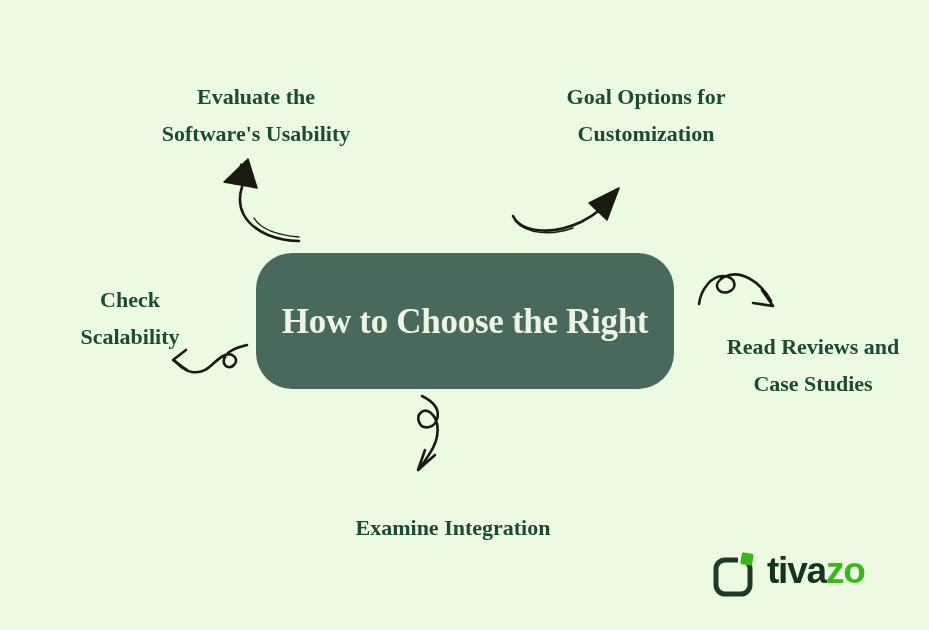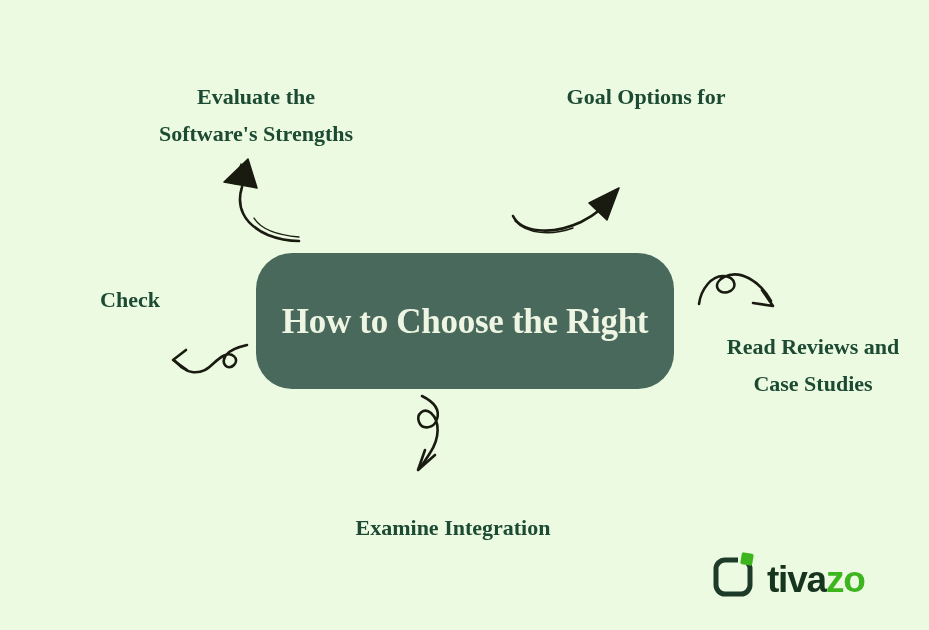--- a/index.html
+++ b/index.html
@@ -71,50 +71,52 @@
     fill: var(--arrow);
     stroke: var(--arrow);
     stroke-width: 1.5;
     stroke-linejoin: round;
   }
   .logo {
     position: absolute;
     left: 710px;
     top: 550px;
     display: flex;
-    align-items: flex-end;
+    align-items: flex-start;
     gap: 9px;
   }
   .logo-text {
     font-family: "Liberation Sans", sans-serif;
     font-weight: bold;
     font-size: 37px;
     letter-spacing: -1.2px;
     line-height: 1;
     padding-top: 2px;
   }
   .logo-text .dark { color: var(--logo-dark); }
   .logo-text .green { color: var(--logo-green); }
 </style>
 </head>
 <body>
 
 <div class="canvas">
 
   <div class="label" style="left:106px; top:78px; width:300px;">
     <div>Evaluate the</div>
-    <div>Software's Strengths</div>
+    <div>Software's Usability</div>
   </div>
 
   <div class="label" style="left:496px; top:78px; width:300px;">
     <div>Goal Options for</div>
+    <div>Customization</div>
   </div>
 
   <div class="label" style="left:30px; top:281px; width:200px;">
     <div>Check</div>
+    <div>Scalability</div>
   </div>
 
   <div class="label" style="left:663px; top:328px; width:300px;">
     <div>Read Reviews and</div>
     <div>Case Studies</div>
   </div>
 
   <div class="label" style="left:303px; top:509px; width:300px;">
     <div>Examine Integration</div>
   </div>

